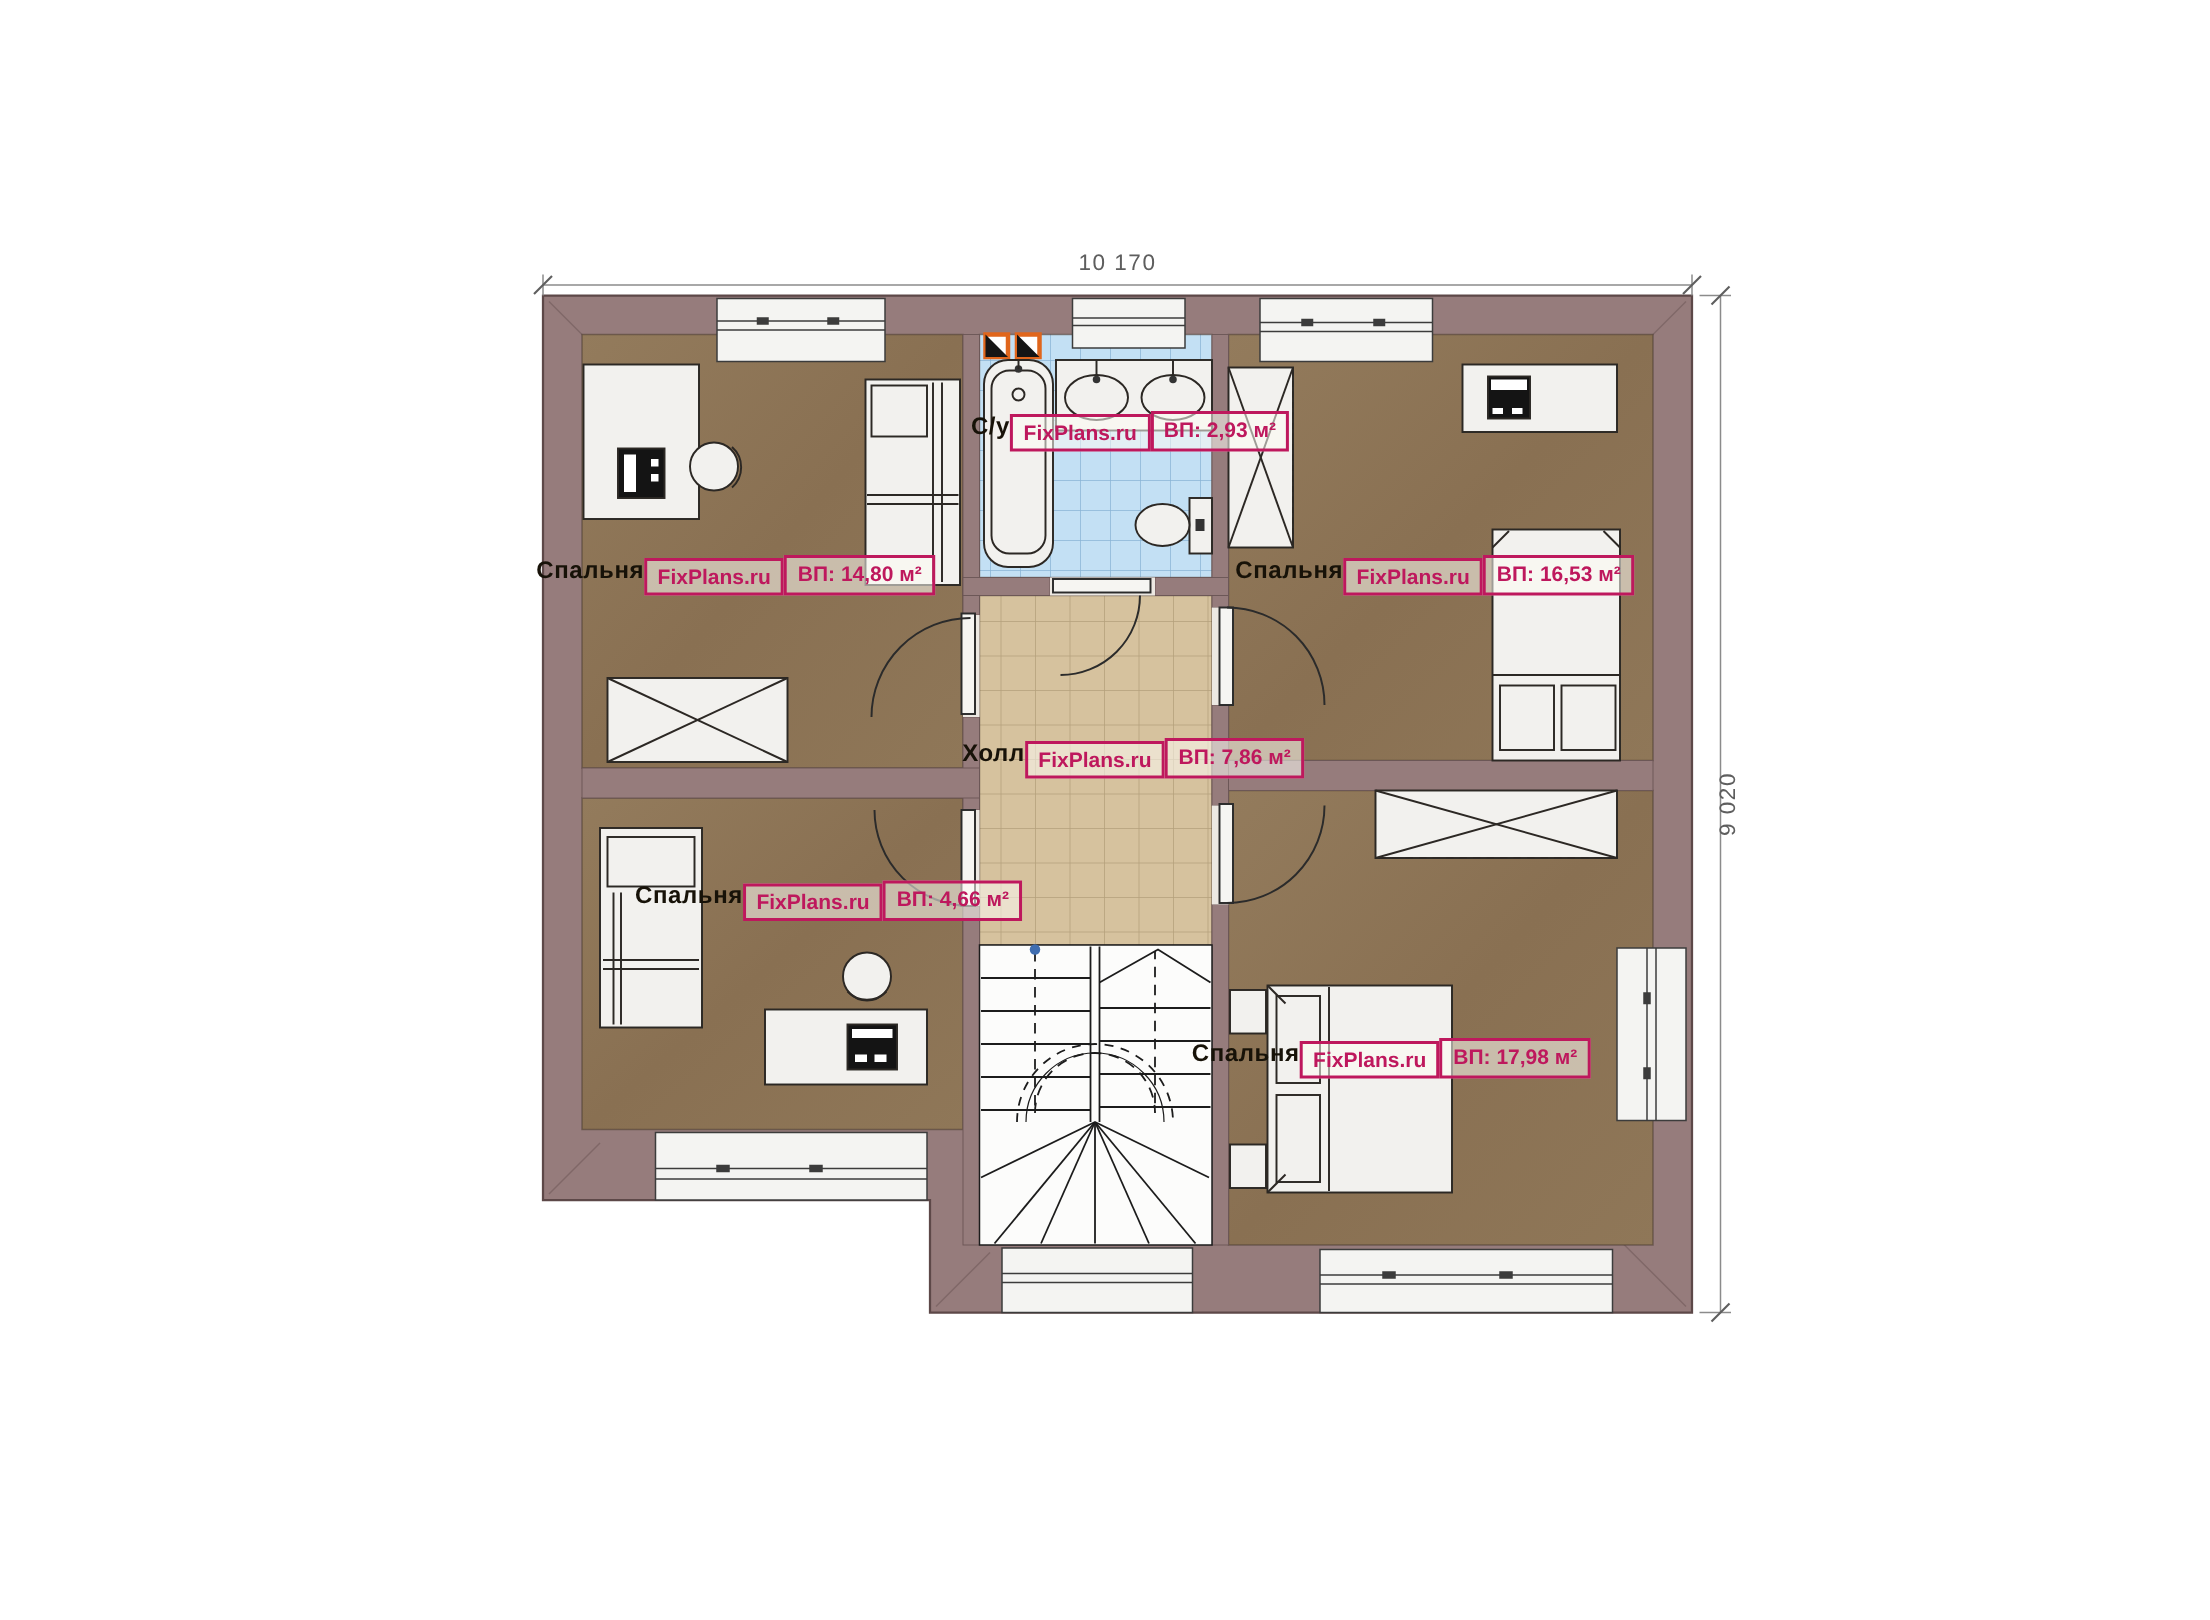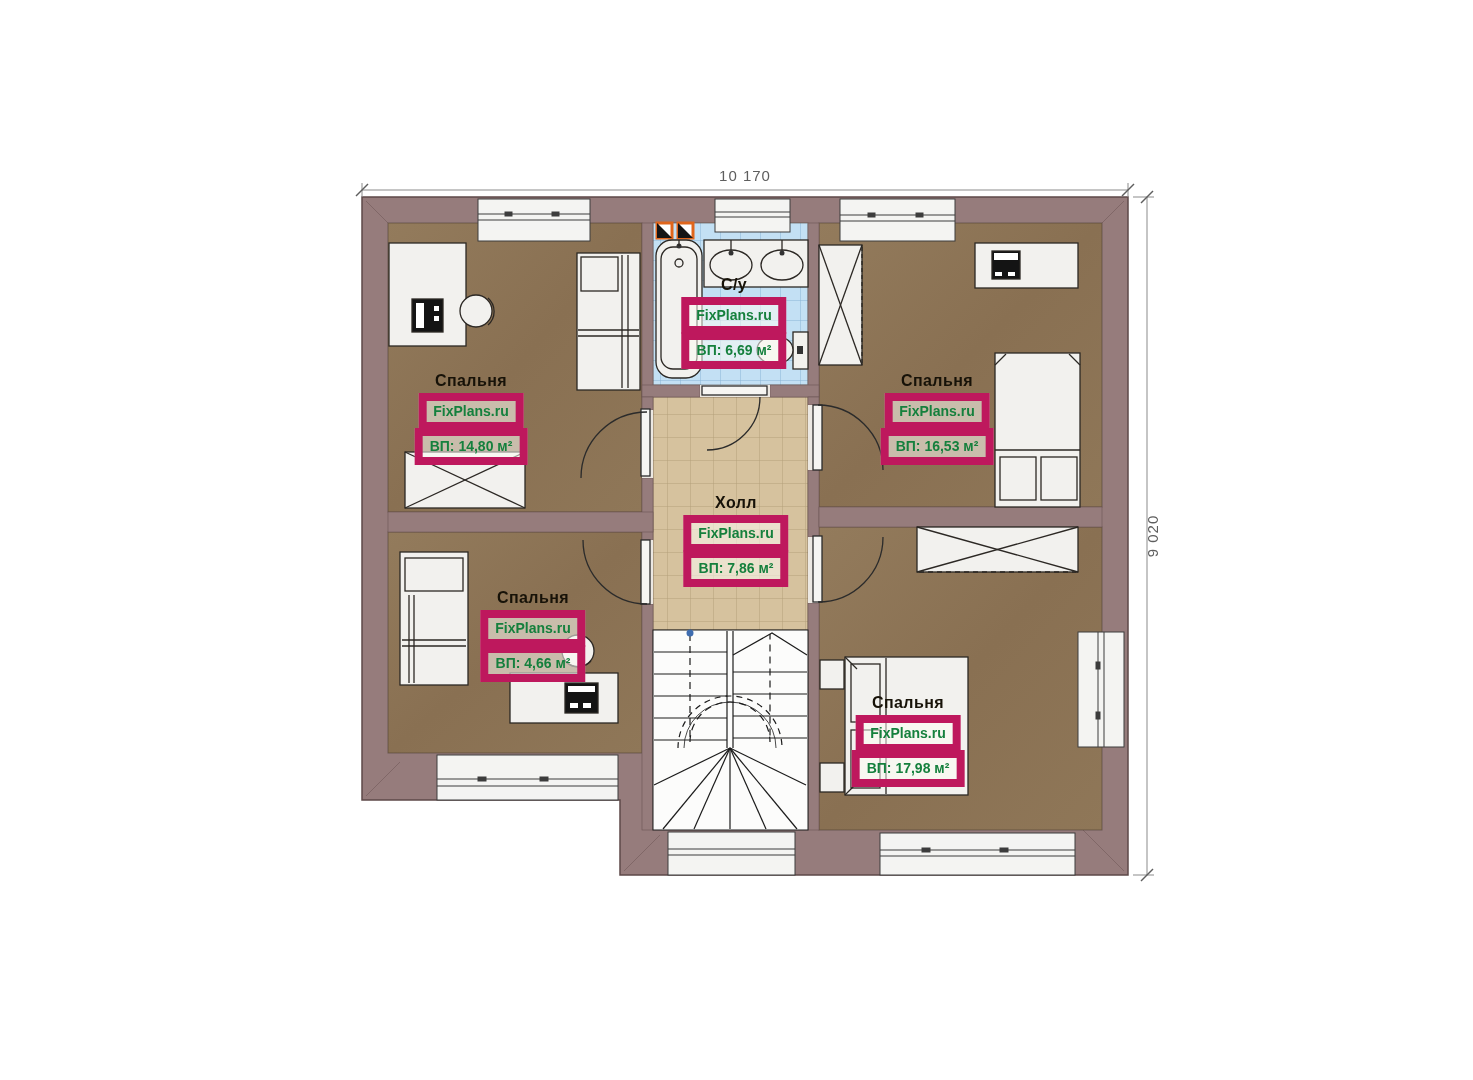--- a/index.html
+++ b/index.html
@@ -6,32 +6,33 @@
   .canvas{
     position:relative;
     width:1226px;height:1080px;
     background:#ffffff;
     font-family:"Liberation Sans", sans-serif;
     overflow:hidden;
   }
   .plan-svg{position:absolute;left:0;top:0;}
   .room-label{
     position:absolute;
-    display:flex;flex-direction:column;align-items:center;
+    display:flex;flex-direction:row;
     transform:translateX(-50%);
     z-index:5;
+    padding-left:39px;
   }
   .room-name{
     font-size:16px;font-weight:bold;color:#171208;
     letter-spacing:.4px;margin-bottom:3px;white-space:nowrap;
   }
   .label-box{
-    border:8px solid #be185d;
+    border:2px solid #be185d;
     background:rgba(253,251,244,.55);
-    font-weight:bold;font-size:14px;color:#15803d;
+    font-weight:bold;font-size:14px;color:#be185d;
     padding:0 7px;line-height:21px;white-space:nowrap;
     text-align:center;
   }
   .label-box + .label-box{margin-top:-2px;}
   .dim-label{
     position:absolute;color:#5e5e5e;font-size:15px;letter-spacing:1px;
     z-index:4;white-space:nowrap;
   }
   .dim-label.top{left:745px;top:167px;transform:translateX(-50%);}
   .dim-label.right{left:1152px;top:536px;transform:translate(-50%,-50%) rotate(-90deg);}
@@ -343,21 +344,21 @@
 
   <div class="room-label" style="left:471px;top:372px">
     <div class="room-name">Спальня</div>
     <div class="label-box">FixPlans.ru</div>
     <div class="label-box">ВП: 14,80 м²</div>
   </div>
 
   <div class="room-label" style="left:734px;top:276px">
     <div class="room-name">С/у</div>
     <div class="label-box">FixPlans.ru</div>
-    <div class="label-box">ВП: 6,69 м²</div>
+    <div class="label-box">ВП: 2,93 м²</div>
   </div>
 
   <div class="room-label" style="left:937px;top:372px">
     <div class="room-name">Спальня</div>
     <div class="label-box">FixPlans.ru</div>
     <div class="label-box">ВП: 16,53 м²</div>
   </div>
 
   <div class="room-label" style="left:736px;top:494px">
     <div class="room-name">Холл</div>

